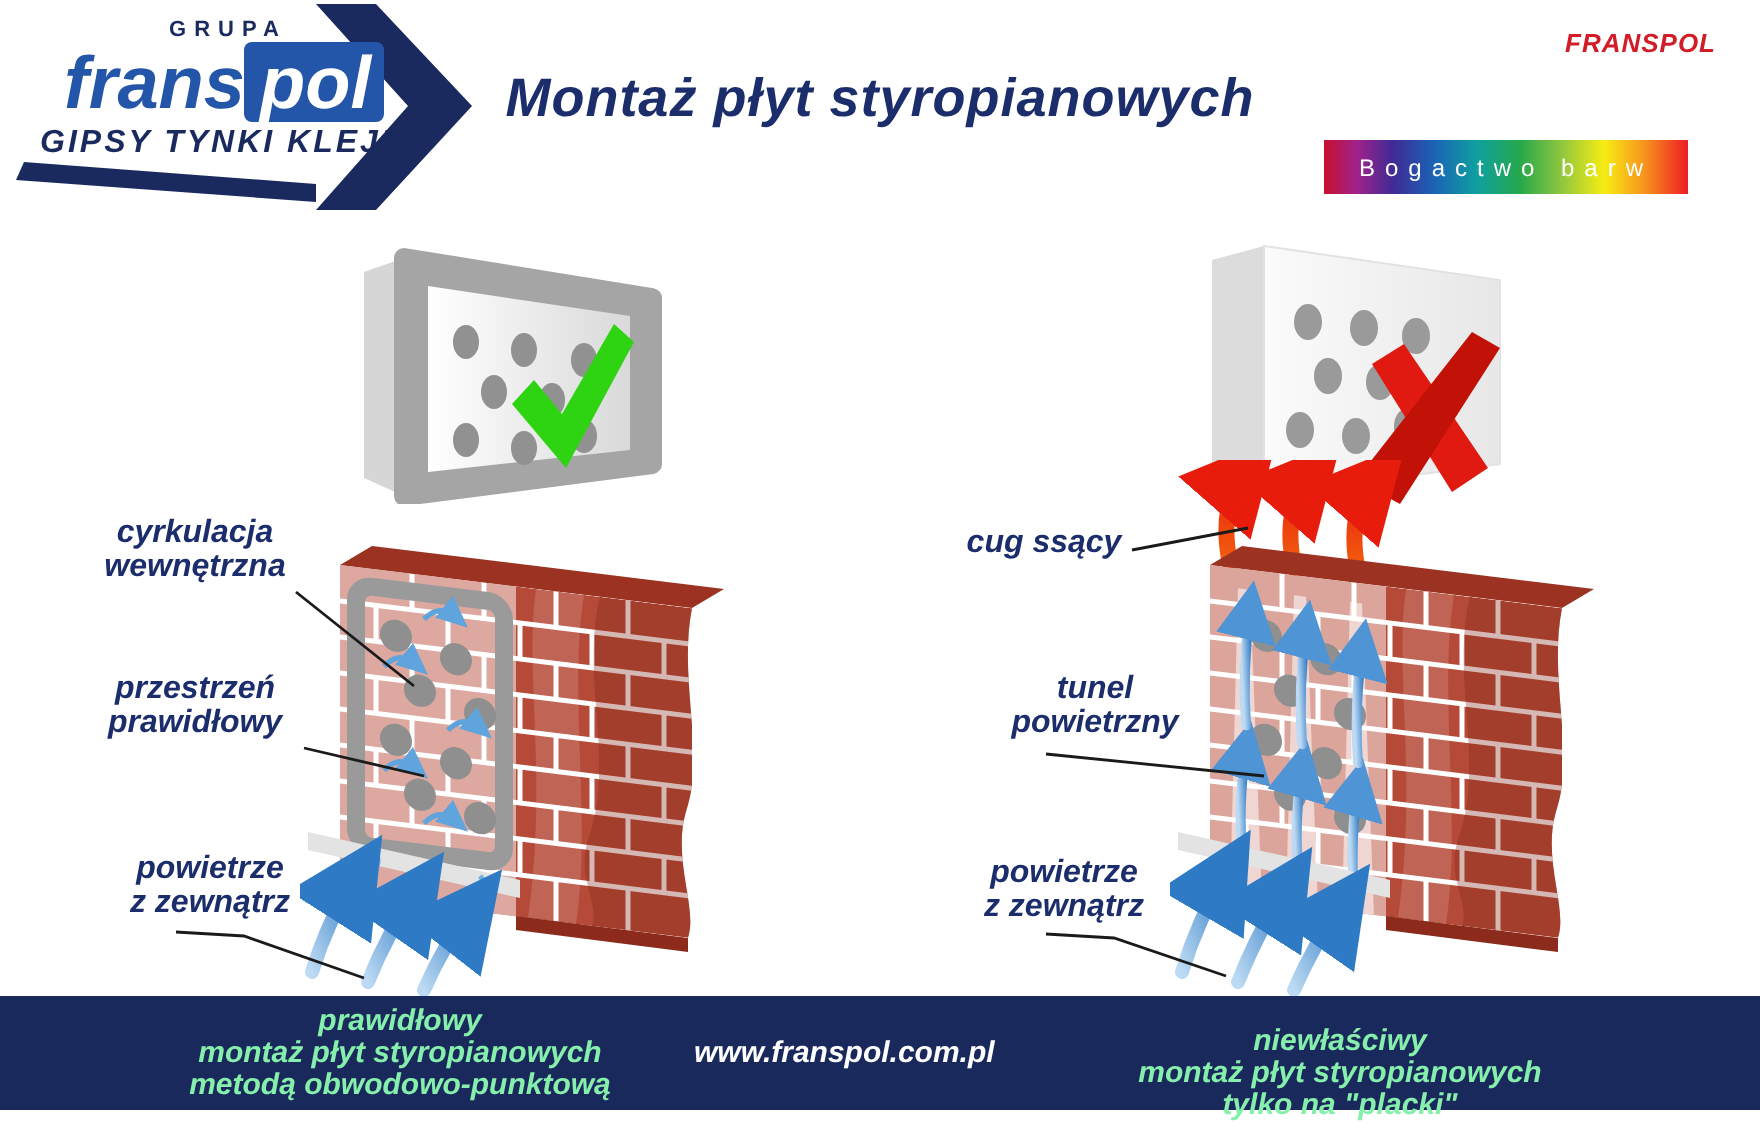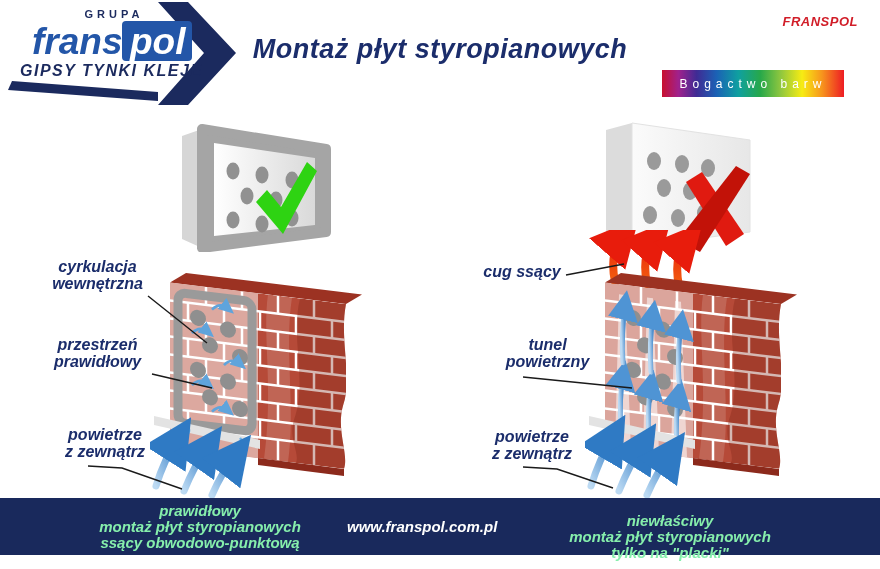--- a/index.html
+++ b/index.html
@@ -280,21 +280,21 @@
   </div>
   <div class="abs lbl" style="left:462px;top:428px;width:140px">
     <div>powietrze</div>
     <div>z zewnątrz</div>
   </div>
 
   <div class="abs footer-bar">
     <div class="abs caption" style="left:55px;top:5px;width:290px">
       <div>prawidłowy</div>
       <div>montaż płyt styropianowych</div>
-      <div>ssący obwodowo-punktową</div>
+      <div>metodą obwodowo-punktową</div>
     </div>
     <div class="abs website" style="left:347px;top:20px;width:180px;text-align:left">www.franspol.com.pl</div>
     <div class="abs caption" style="left:525px;top:15px;width:290px">
       <div>niewłaściwy</div>
       <div>montaż płyt styropianowych</div>
       <div>tylko na "placki"</div>
     </div>
   </div>
 
 </div>

